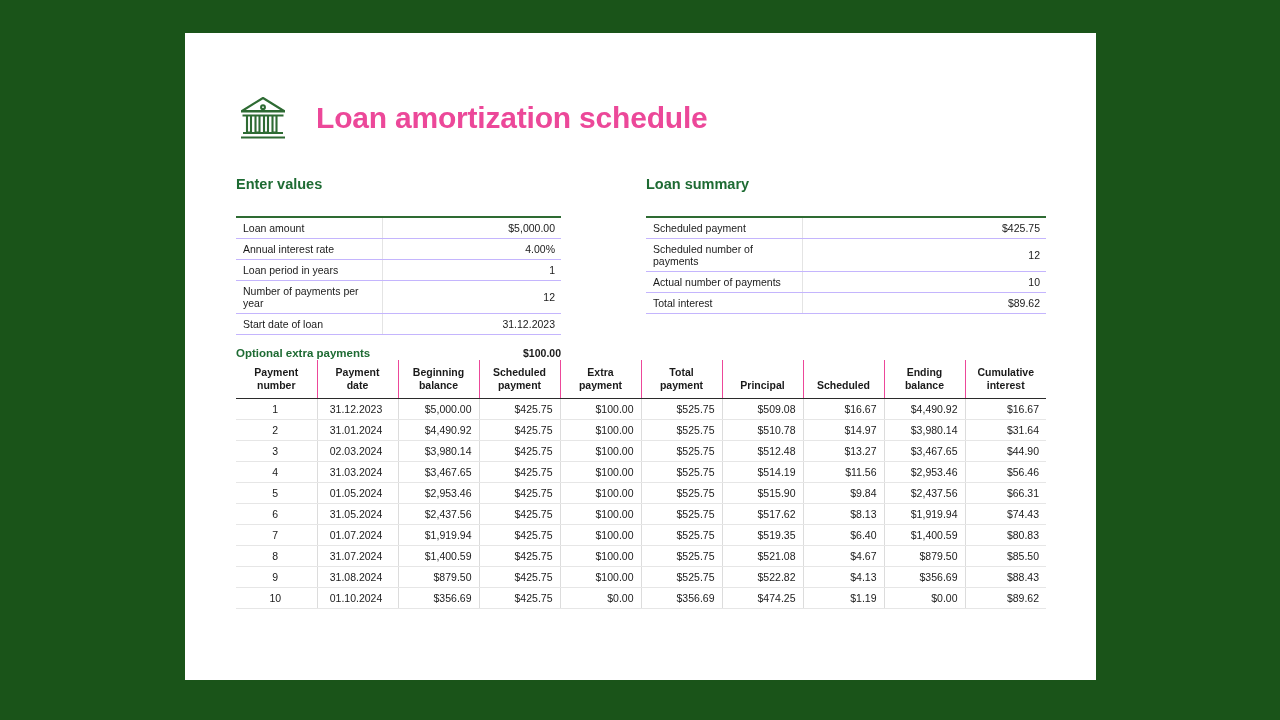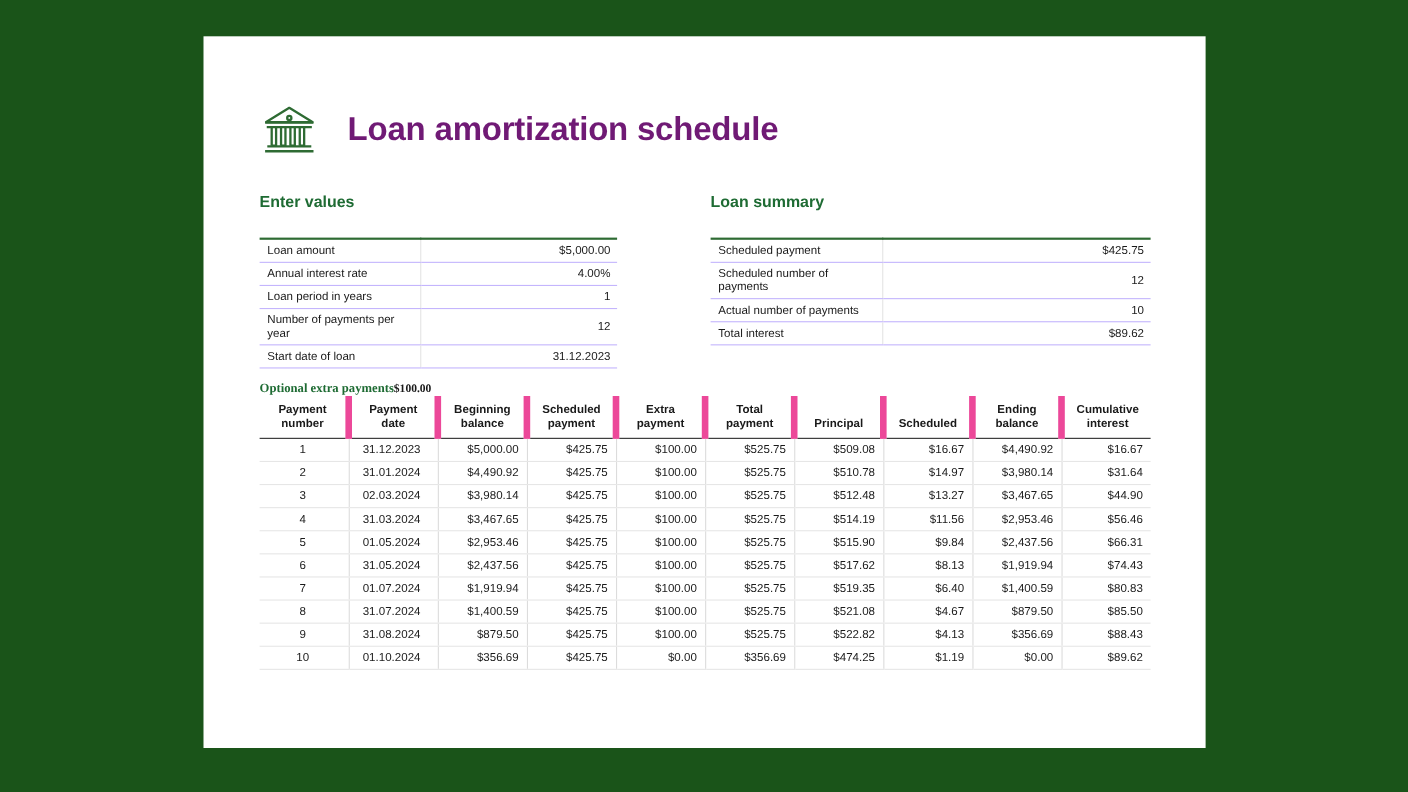--- a/index.html
+++ b/index.html
@@ -33,21 +33,21 @@
     display: flex;
     align-items: center;
     gap: 26px;
   }
 
   #bank-icon { width: 54px; height: 54px; display: block; }
 
   #page-title {
     font-size: 30px;
     font-weight: bold;
-    color: #701a75;
+    color: #ec4899;
     letter-spacing: -0.2px;
     white-space: nowrap;
   }
 
   
   .section-heading {
     font-size: 14.5px;
     font-weight: bold;
     color: #1e6b33;
     margin-bottom: 24px;
@@ -69,24 +69,23 @@
     vertical-align: middle;
   }
   .kv-table td.kv-label { text-align: left; }
   .kv-table td.kv-value {
     text-align: right;
     border-left: 1px solid #e4e4e4;
   }
 
   .kv-footer {
     display: flex;
-    justify-content: flex-start;
+    justify-content: space-between;
     align-items: baseline;
     margin-top: 12px;
-    font-family: Liberation Serif, serif;
   }
   .kv-footer .kvf-label {
     font-size: 11.5px;
     font-weight: bold;
     color: #1e6b33;
   }
   .kv-footer .kvf-value {
     font-size: 10.5px;
     font-weight: bold;
     color: #1a1a1a;
@@ -120,21 +119,21 @@
   }
   #schedule-table th {
     font-size: 10.5px;
     font-weight: bold;
     color: #1a1a1a;
     text-align: center;
     vertical-align: bottom;
     padding: 6px 6px 5px 6px;
     line-height: 1.28;
     border-bottom: 1.6px solid #2b2b2b;
-    border-left: 6px solid #ec4899;
+    border-left: 1px solid #ec4899;
   }
   #schedule-table th:first-child { border-left: none; }
   #schedule-table td {
     font-size: 10.5px;
     color: #1a1a1a;
     text-align: right;
     padding: 4px 7px 4px 4px;
     height: 21px;
     border-bottom: 1px solid #e6e6e6;
     border-left: 1px solid #dcdcdc;

